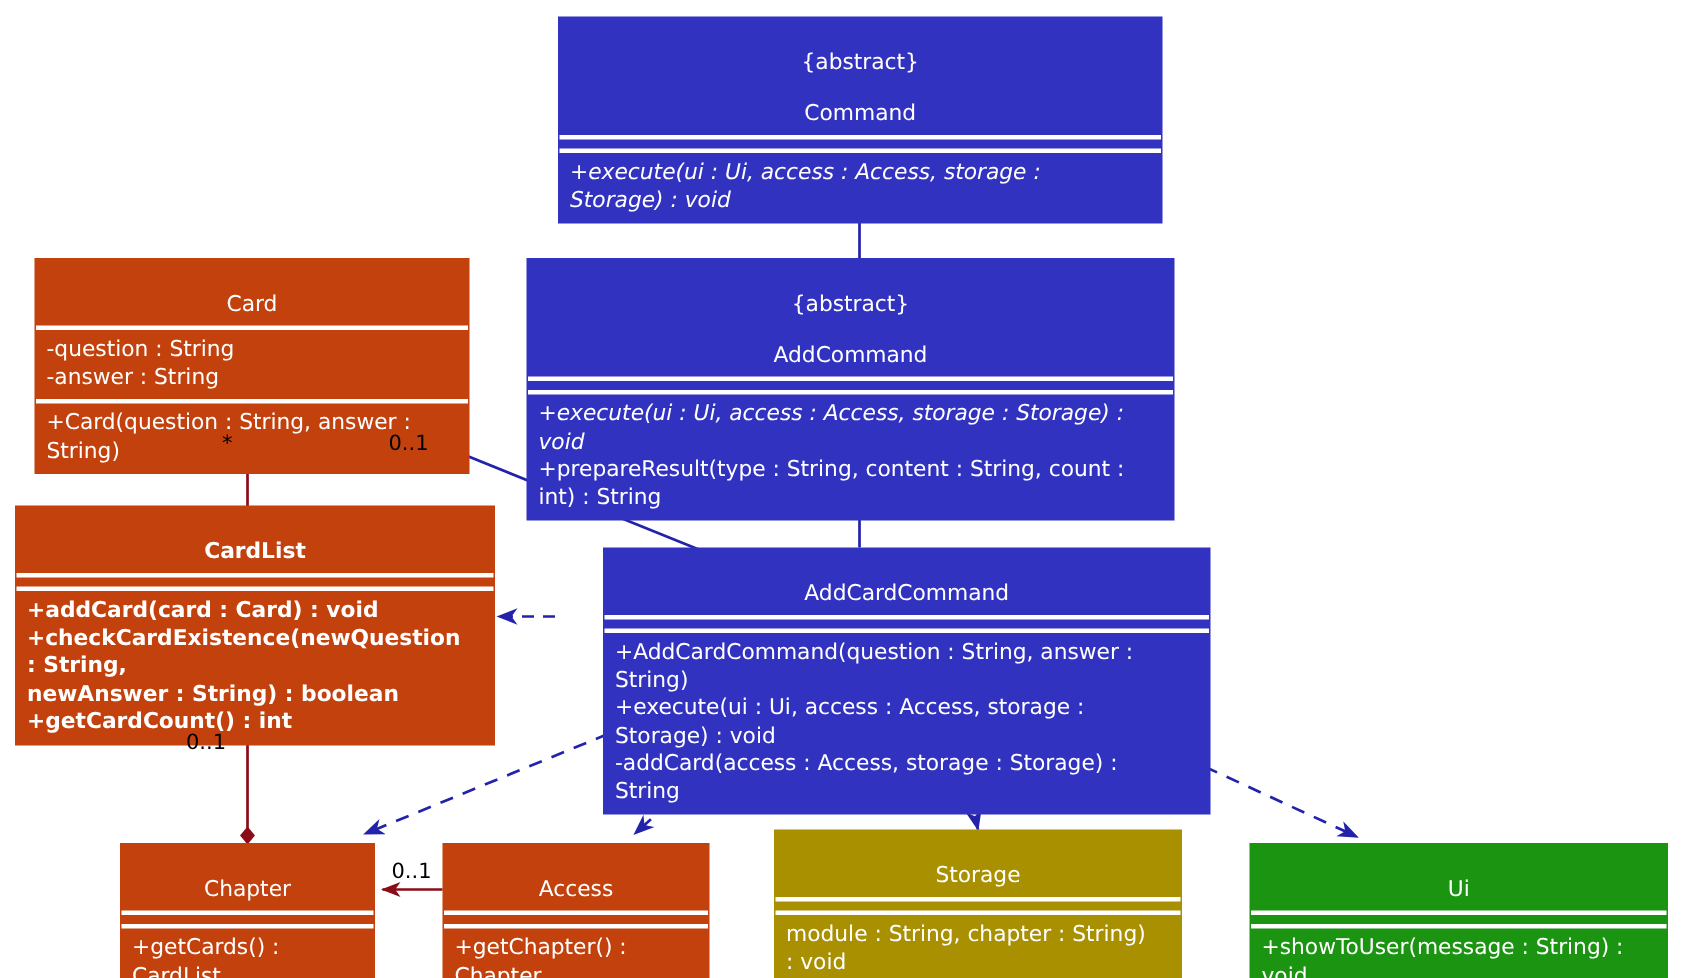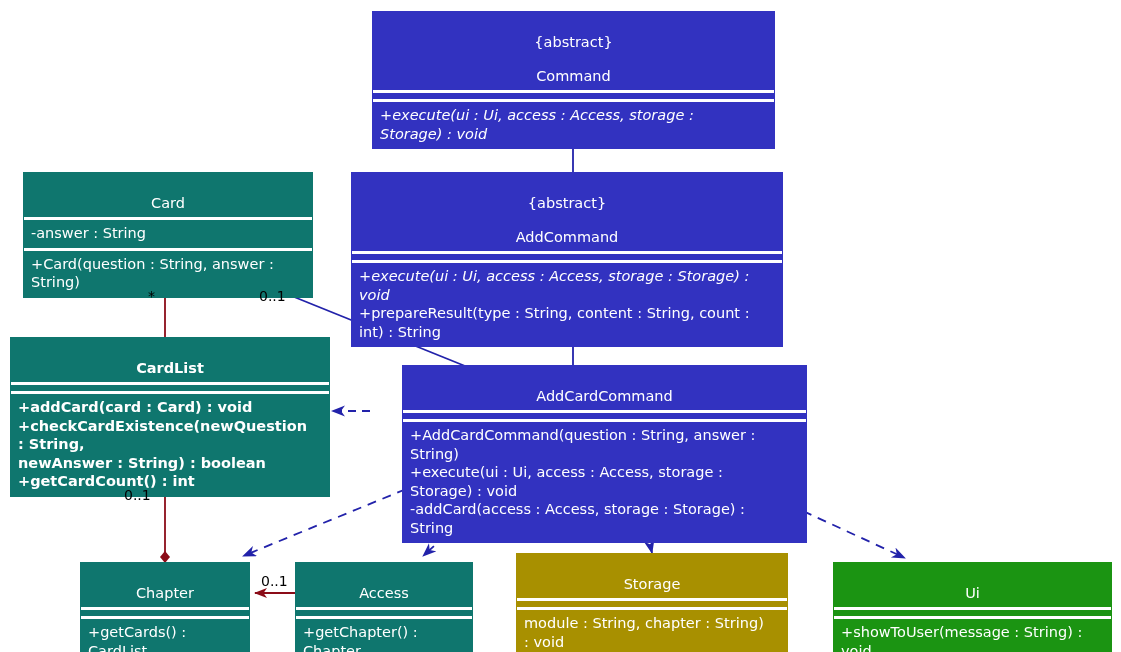--- a/index.html
+++ b/index.html
@@ -48,21 +48,21 @@
   }
   .cls-attrs.empty {
     height: 6px;
     padding: 0;
   }
   .row { white-space: pre-wrap; }
   .italic { font-style: italic; }
 
   
   .theme-blue  { background: #3232c0; }
-  .theme-red   { background: #0f766e; }
+  .theme-red   { background: #c2410c; }
   .theme-olive { background: #a89000; }
   .theme-green { background: #1b9412; }
 
   .edge-label {
     position: absolute;
     font-family: "DejaVu Sans", sans-serif;
     font-size: 14px;
     color: #000000;
     z-index: 3;
     white-space: nowrap;
@@ -157,20 +157,21 @@
       <div class="row italic">+execute(ui : Ui, access : Access, storage : Storage) : void</div>
     </div>
   </div>
 
   <div class="umlclass theme-red" style="left:23px; top:172px; width:290px;">
     <div class="cls-head">
       <span>Card</span>
     </div>
     <div class="cls-sep"></div>
     <div class="cls-attrs">
+      <div class="row">-question : String</div>
       <div class="row">-answer : String</div>
     </div>
     <div class="cls-sep"></div>
     <div class="cls-methods">
       <div class="row">+Card(question : String, answer : String)</div>
     </div>
   </div>
 
   <div class="umlclass theme-blue" style="left:351px; top:172px; width:432px;">
     <div class="cls-head">

